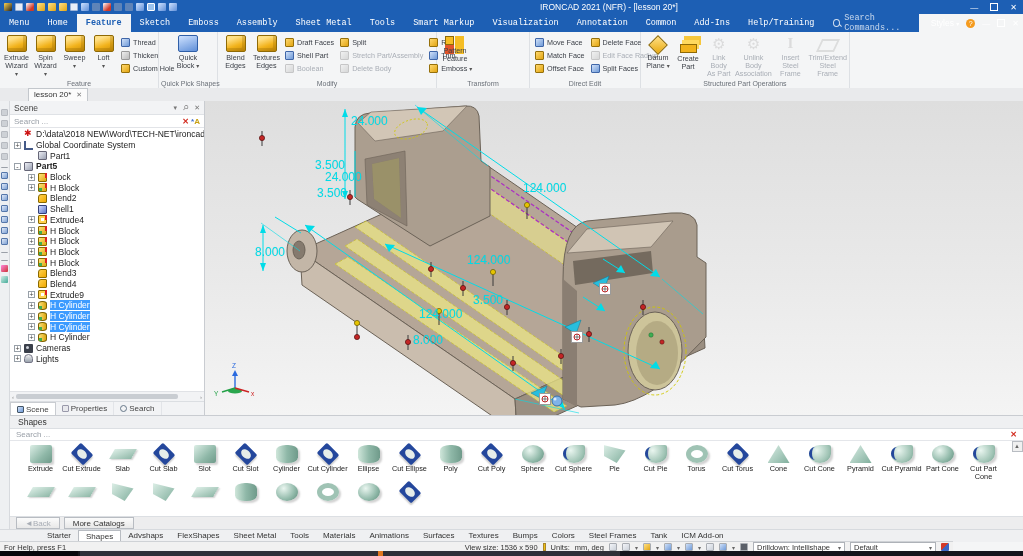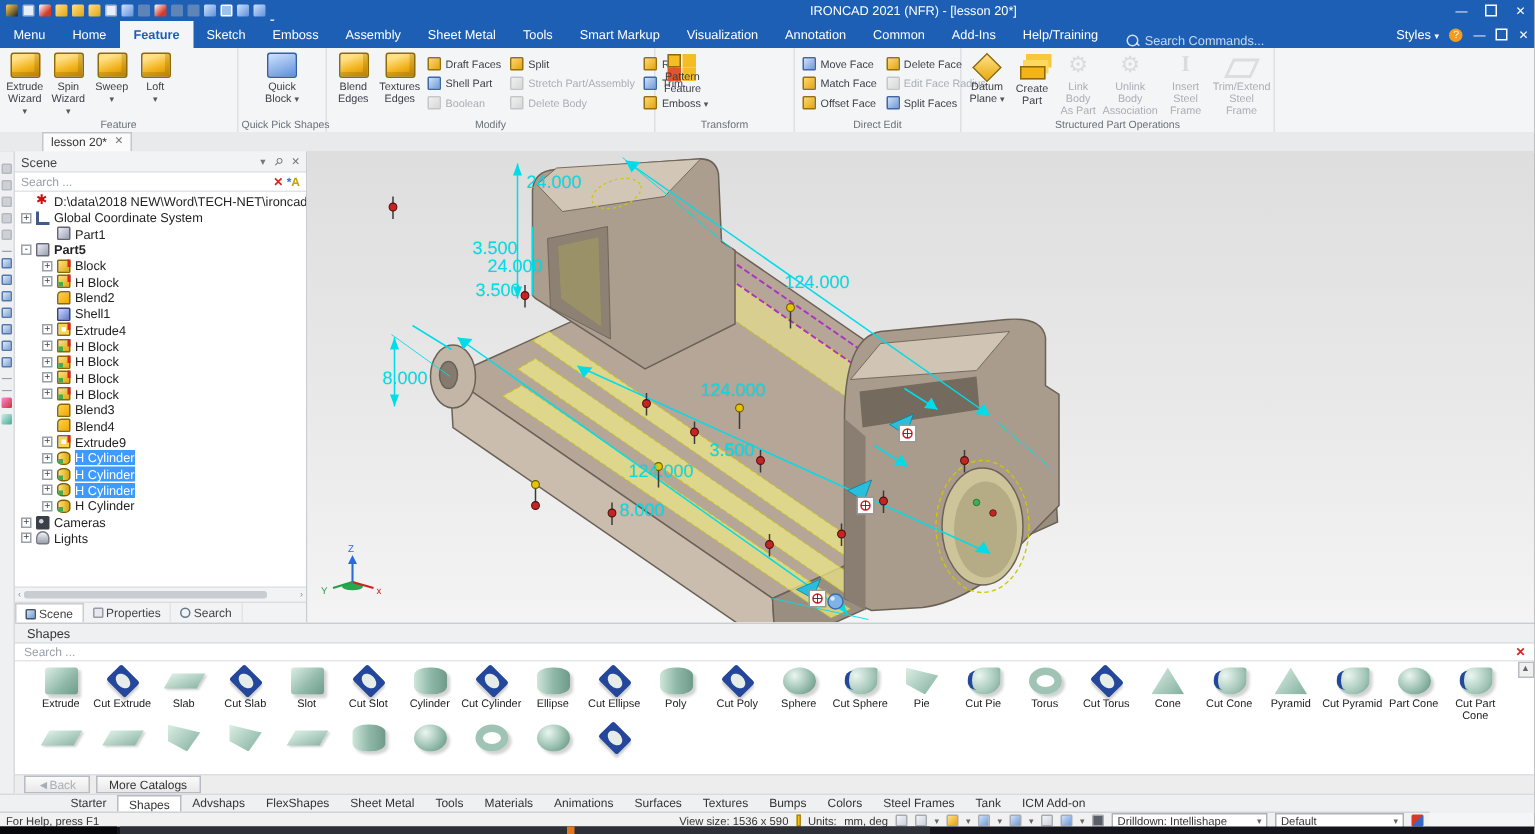--- a/index.html
+++ b/index.html
@@ -16,21 +16,21 @@
   .c-blue{background:linear-gradient(135deg,#cfe2ff,#5f8fd8);}
   .c-gray{background:#5f84b8;}
   .c-sel{background:#9cc3ee;border:1px solid #fff;box-sizing:border-box;}
   .c-caret{background:none;width:6px;}
   .c-caret::before{content:"▾";color:#cfe0f4;font-size:6px;line-height:8px;}
   .title-text{position:absolute;left:540px;top:0;height:14px;line-height:14px;font-size:8.5px;color:#ffffff;}
   .winbtns{position:absolute;right:6px;top:0;height:14px;display:flex;gap:12px;align-items:center;color:#fff;font-size:8px;}
   .winbtns .wb{cursor:default;}
   .wb-restore{width:6px;height:6px;border:1px solid #fff;display:inline-block;}
   
-  .menubar{position:absolute;left:0;top:14px;width:1023px;height:18px;background:#1d5fb4;display:flex;align-items:flex-end;}
+  .menubar{position:absolute;left:0;top:14px;width:919px;height:18px;background:#1d5fb4;display:flex;align-items:center;font-family:Liberation Mono, monospace;}
   .mtab{color:#fff;font-size:8.5px;padding:0 9px;line-height:18px;white-space:nowrap;}
   .mtab.active{background:#f4f5f6;color:#1d5fb4;font-weight:bold;}
   .cmdsearch{display:flex;align-items:center;gap:4px;margin-left:10px;color:rgba(255,255,255,.75);font-size:8.5px;}
   .mag{width:6px;height:6px;border:1px solid rgba(255,255,255,.8);border-radius:50%;position:relative;display:inline-block;}
   .mag::after{content:"";position:absolute;left:5px;top:5px;width:3px;height:1px;background:rgba(255,255,255,.8);transform:rotate(45deg);}
   .menuright{position:absolute;right:4px;top:14px;height:18px;display:flex;align-items:center;gap:7px;color:#fff;font-size:8.5px;}
   .helpdot{width:9px;height:9px;border-radius:50%;background:#f59b1e;color:#fff;font-size:7px;line-height:9px;text-align:center;display:inline-block;}
   
   .ribbon{position:absolute;left:0;top:32px;width:1023px;height:56px;background:#f4f5f6;border-bottom:1px solid #d9dce0;display:flex;}
   .rgroup{display:flex;flex-direction:column;border-right:1px solid #dde0e4;flex:none;}
@@ -161,21 +161,21 @@
   
   .statusbar{position:absolute;left:0;top:541px;width:953px;height:10px;background:#f1f1f1;border-top:1px solid #cfd2d6;font-size:7.5px;color:#333;display:flex;align-items:center;}
   .sb-left{padding-left:4px;}
   .sb-right{margin-left:auto;display:flex;align-items:center;gap:5px;padding-right:4px;}
   .units-ico{width:3px;height:8px;background:#f2c114;border:1px solid #a8862a;box-sizing:border-box;}
   .sbi{width:8px;height:8px;border:1px solid #a8acb2;background:linear-gradient(135deg,#f2f4f8,#ccd2da);box-sizing:border-box;border-radius:1px;}
   .sbi.gold{background:linear-gradient(135deg,#ffe086,#e2a512);}
   .sbi.blue{background:linear-gradient(135deg,#cfe0f8,#6f9ad8);}
   .sbi.dark{background:#5a5f68;}
   .sb-caret{font-size:6px;color:#666;}
-  .sb-combo{height:9px;border:1px solid #aeb2b8;background:#fff;display:flex;align-items:center;padding:0 3px;gap:20px;}
+  .sb-combo{height:9px;border:1px solid #aeb2b8;background:#fff;display:flex;align-items:center;padding:0 3px;gap:8px;}
   .netico{width:8px;height:8px;background:linear-gradient(135deg,#d23a2a 50%,#3a66c4 50%);border-radius:1px;}
   
   .taskstrip{position:absolute;left:0;top:551px;width:1023px;height:5px;background:#14151c;}
   .taskstrip .seg{position:absolute;left:80px;top:0;width:540px;height:5px;background:#2e3038;}
   .taskstrip .accent{position:absolute;left:378px;top:0;width:5px;height:5px;background:#e07820;}
   .taskstrip .dark0{position:absolute;left:0;top:0;width:78px;height:5px;background:#07070c;}
 </style>
 </head>
 <body>
 
@@ -262,20 +262,37 @@
             <div class="bbtn dd" style="width:27px">
               <span class="bico bi-gold"></span>
               <span>Sweep</span>
               <span><span></span> <span class="caret">▾</span></span>
             </div>
 
             <div class="bbtn dd" style="width:27px">
               <span class="bico bi-gold"></span>
               <span>Loft</span>
               <span><span></span> <span class="caret">▾</span></span>
+            </div>
+          </div>
+        <div class="scol">
+
+            <div class="sbtn">
+              <span class="si si-blue"></span>
+              <span>Thread</span>
+            </div>
+
+            <div class="sbtn">
+              <span class="si si-gray"></span>
+              <span>Thicken</span>
+            </div>
+
+            <div class="sbtn">
+              <span class="si si-gold"></span>
+              <span>Custom Hole</span>
             </div>
           </div>
       </div>
       <div class="rlabel">Feature</div>
     </div>
 
     <div class="rgroup" style="width:58px">
       <div class="rbody" style="justify-content:center;width:100%;box-sizing:border-box">
 
           <div class="bbtn dd" style="width:34px">

